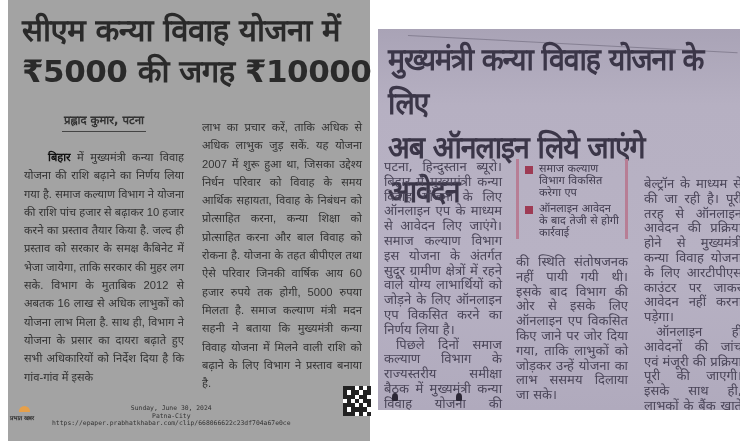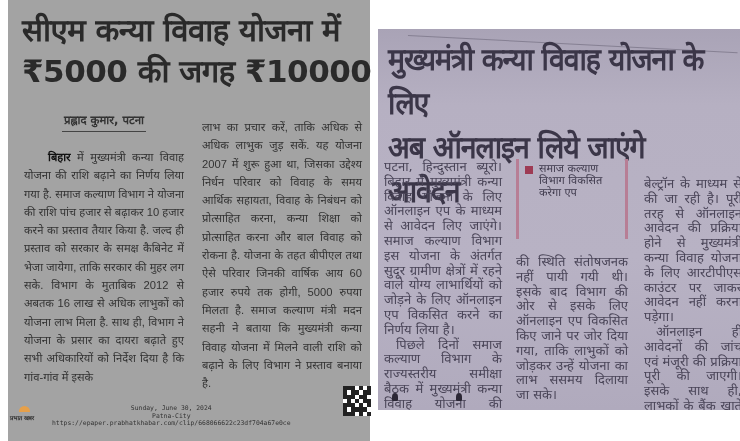--- a/index.html
+++ b/index.html
@@ -287,20 +287,24 @@
   <div class="rcol rcol-1">
     <p>पटना, हिन्दुस्तान ब्यूरो। बिहार में मुख्यमंत्री कन्या विवाह योजना के लिए ऑनलाइन एप के माध्यम से आवेदन लिए जाएंगे। समाज कल्याण विभाग इस योजना के अंतर्गत सुदूर ग्रामीण क्षेत्रों में रहने वाले योग्य लाभार्थियों को जोड़ने के लिए ऑनलाइन एप विकसित करने का निर्णय लिया है।</p>
     <p class="indent">पिछले दिनों समाज कल्याण विभाग के राज्यस्तरीय समीक्षा बैठक में मुख्यमंत्री कन्या विवाह योजना की जिलावार स्थिति की समीक्षा की गयी थी। इस समीक्षा के क्रम में विभिन्न जिलों में इस योजना के क्रियान्वयन</p>
   </div>
 
   <div class="highlight-box">
     <div class="hl-item">
       <span class="bullet"></span>
       <span>समाज कल्याण विभाग विकसित करेगा एप</span>
     </div>
+    <div class="hl-item">
+      <span class="bullet"></span>
+      <span>ऑनलाइन आवेदन के बाद तेजी से होगी कार्रवाई</span>
+    </div>
   </div>
 
   <div class="rcol rcol-2">
     <p>की स्थिति संतोषजनक नहीं पायी गयी थी। इसके बाद विभाग की ओर से इसके लिए ऑनलाइन एप विकसित किए जाने पर जोर दिया गया, ताकि लाभुकों को जोड़कर उन्हें योजना का लाभ ससमय दिलाया जा सके।</p>
   </div>
 
   <div class="rcol rcol-3">
     <p>बेल्ट्रॉन के माध्यम से की जा रही है। पूरी तरह से ऑनलाइन आवेदन की प्रक्रिया होने से मुख्यमंत्री कन्या विवाह योजना के लिए आरटीपीएस काउंटर पर जाकर आवेदन नहीं करना पड़ेगा।</p>
     <p class="indent">ऑनलाइन ही आवेदनों की जांच एवं मंजूरी की प्रक्रिया पूरी की जाएगी। इसके साथ ही, लाभुकों के बैंक खाते में ऑनलाइन ही सहायता राशि उपलब्ध करायी जाएगी। वर्तमान में डीबीटी के माध्यम से ही सहायता राशि दी जा रही है किंतु शेष सभी प्रक्रियाएं ऑफलाइन पूरी की जा रही हैं।</p>
   </div>

